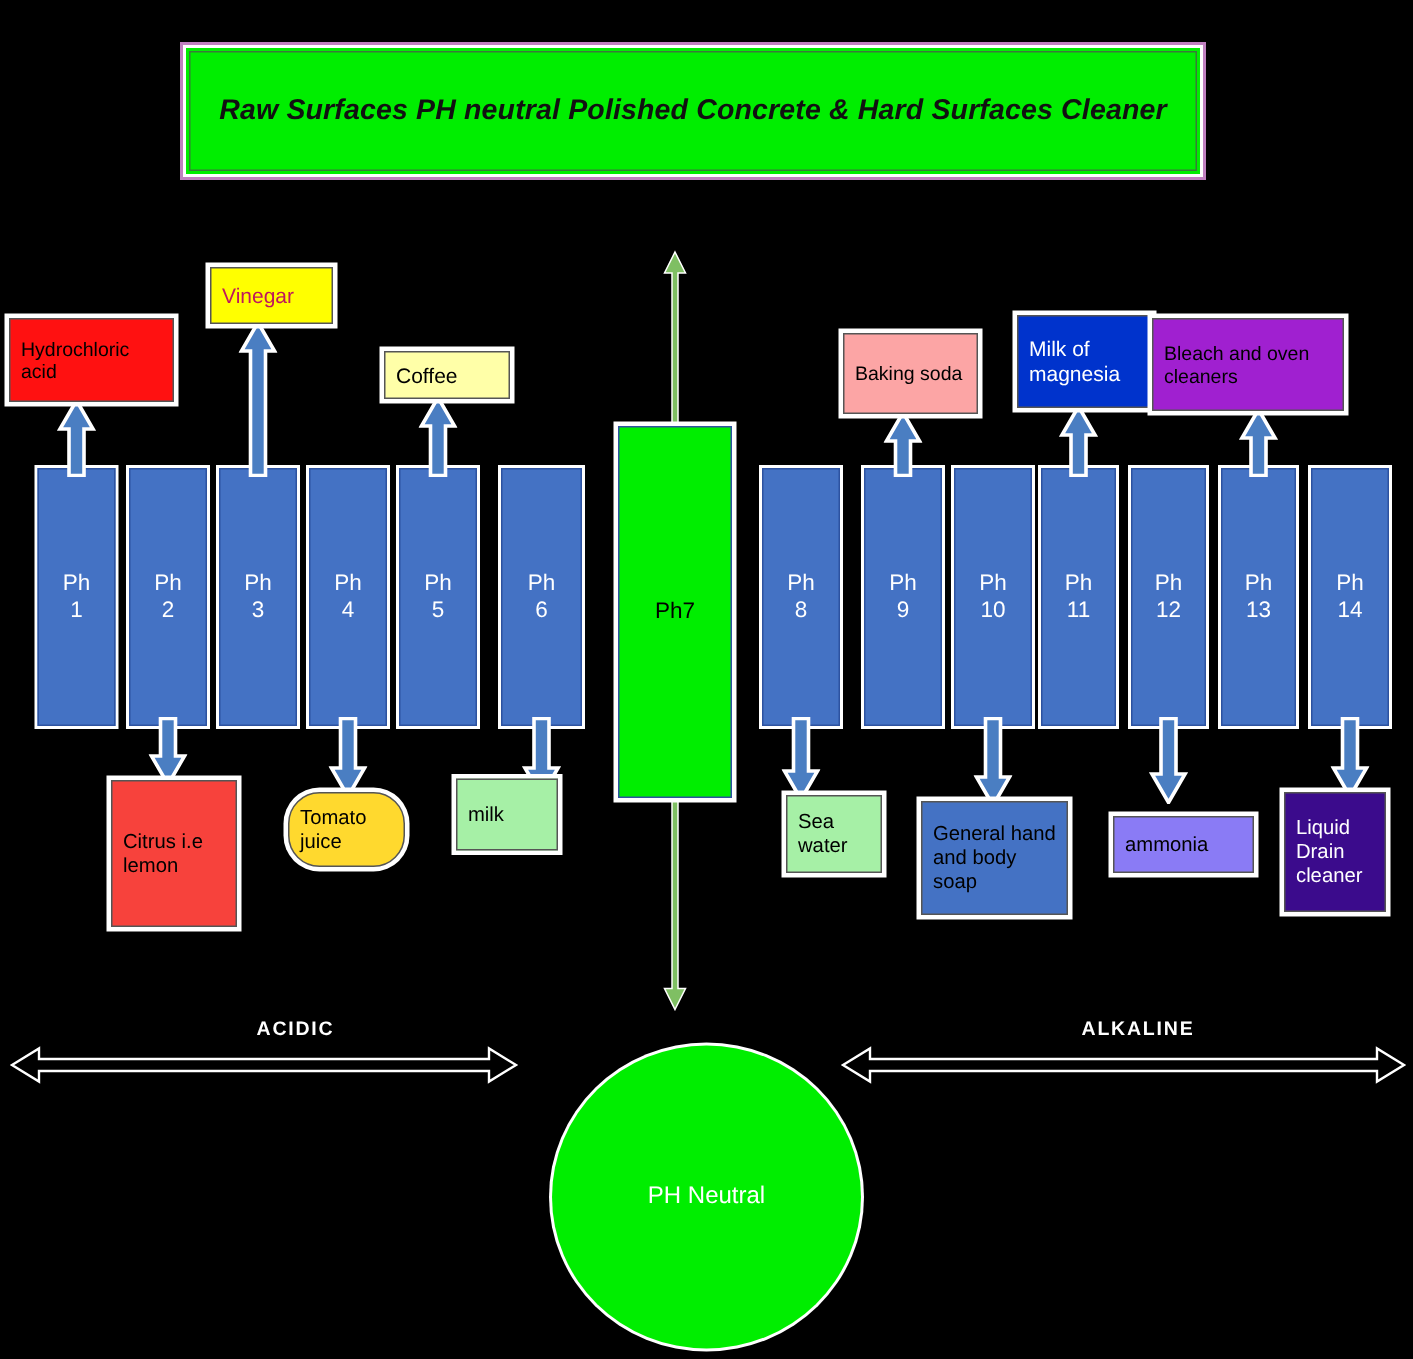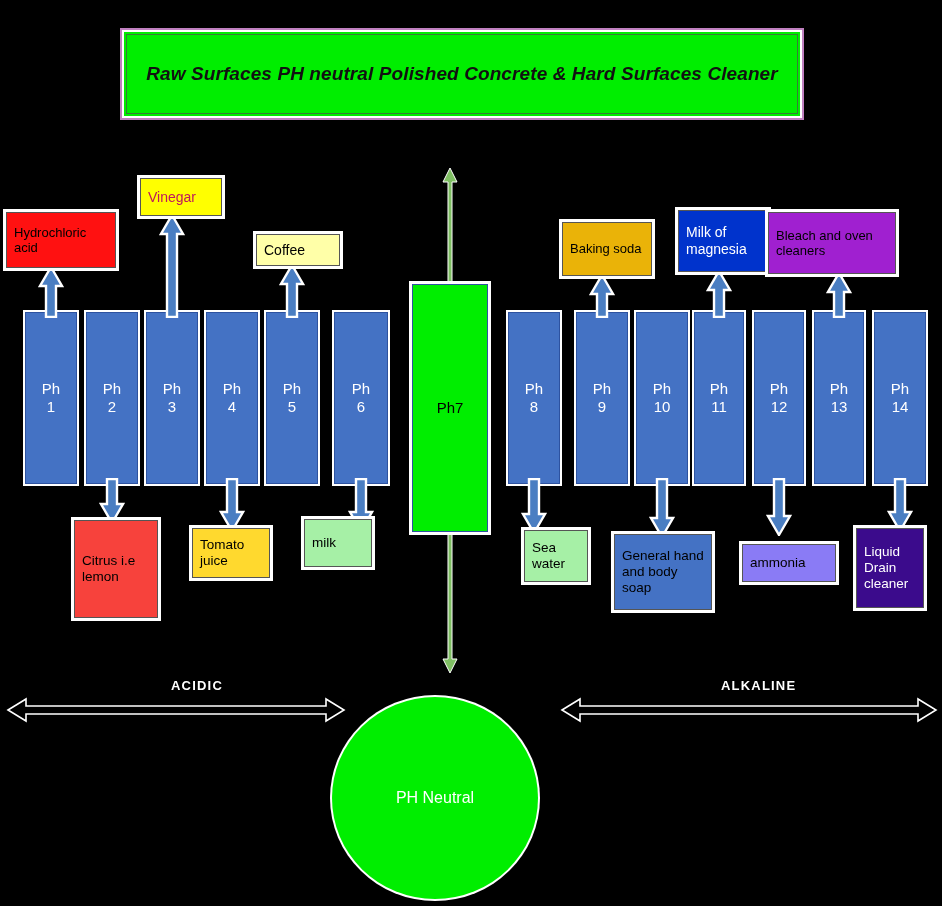--- a/index.html
+++ b/index.html
@@ -144,21 +144,21 @@
           </svg>
       </div>
       <div class="abs lbl" style="left: 256px; top: 234px; width: 84px; height: 32px; background: rgb(255, 255, 168); color: rgb(0, 0, 0); font-size: 14px;">
         <span>Coffee</span>
       </div>
       <div class="arrow" style="left: 589px; top: 274px;">
         <svg width="26" height="44" viewBox="0 0 26 44">
             <polygon points="13,1 24,20 18,20 18,43 8,43 8,20 2,20" fill="#4a7ec2" stroke="#ffffff" stroke-width="2.4"></polygon>
           </svg>
       </div>
-      <div class="abs lbl" style="left: 562px; top: 222px; width: 90px; height: 54px; background: #eab308; color: rgb(0, 0, 0); font-size: 13px;">
+      <div class="abs lbl" style="left: 562px; top: 222px; width: 90px; height: 54px; background: #fca5a5; color: rgb(0, 0, 0); font-size: 13px;">
         <span>Baking soda</span>
       </div>
       <div class="arrow" style="left: 706px; top: 270px;">
         <svg width="26" height="48" viewBox="0 0 26 48">
             <polygon points="13,1 24,20 18,20 18,47 8,47 8,20 2,20" fill="#4a7ec2" stroke="#ffffff" stroke-width="2.4"></polygon>
           </svg>
       </div>
       <div class="abs lbl white-text" style="left: 678px; top: 210px; width: 90px; height: 62px; background: rgb(0, 51, 204); color: rgb(255, 255, 255); font-size: 14px;">
         <span>Milk of magnesia</span>
       </div>
@@ -179,21 +179,21 @@
           </svg>
       </div>
       <div class="abs lbl" style="left: 74px; top: 520px; width: 84px; height: 98px; background: rgb(247, 66, 60); color: rgb(0, 0, 0); font-size: 13.5px;">
         <span>Citrus i.e lemon</span>
       </div>
       <div class="arrow" style="left: 219px; top: 478px;">
         <svg width="26" height="54" viewBox="0 0 26 54">
             <polygon points="13,53 24,34 18,34 18,1 8,1 8,34 2,34" fill="#4a7ec2" stroke="#ffffff" stroke-width="2.4"></polygon>
           </svg>
       </div>
-      <div class="abs lbl" style="left: 192px; top: 528px; width: 78px; height: 50px; background: rgb(255, 217, 46); color: rgb(0, 0, 0); font-size: 13.5px;">
+      <div class="abs lbl" style="left: 192px; top: 528px; width: 78px; height: 50px; background: rgb(255, 217, 46); color: rgb(0, 0, 0); font-size: 13.5px; border-radius: 21px;">
         <span>Tomato juice</span>
       </div>
       <div class="arrow" style="left: 348px; top: 478px;">
         <svg width="26" height="54" viewBox="0 0 26 54">
             <polygon points="13,53 24,34 18,34 18,1 8,1 8,34 2,34" fill="#4a7ec2" stroke="#ffffff" stroke-width="2.4"></polygon>
           </svg>
       </div>
       <div class="abs lbl" style="left: 304px; top: 519px; width: 68px; height: 48px; background: rgb(166, 240, 166); color: rgb(0, 0, 0); font-size: 13.5px;">
         <span>milk</span>
       </div>
@@ -238,17 +238,17 @@
     </svg>
   </div>
 
   <div class="cap" style="left:689px;top:678px;">ALKALINE</div>
   <div class="dbl" style="left:560px;top:693px;">
     <svg width="378" height="34" viewBox="0 0 378 34">
       <polygon points="2,17 20,6 20,13 358,13 358,6 376,17 358,28 358,21 20,21 20,28" fill="#000000" stroke="#ffffff" stroke-width="1.6"></polygon>
     </svg>
   </div>
 
-  <div class="ellipse" style="left:332px;top:697px;width:206px;height:202px;align-items:center;">
+  <div class="ellipse" style="left:368px;top:697px;width:206px;height:202px;align-items:center;">
     <span>PH Neutral</span>
   </div>
 
 </div>
 
 </body></html>

